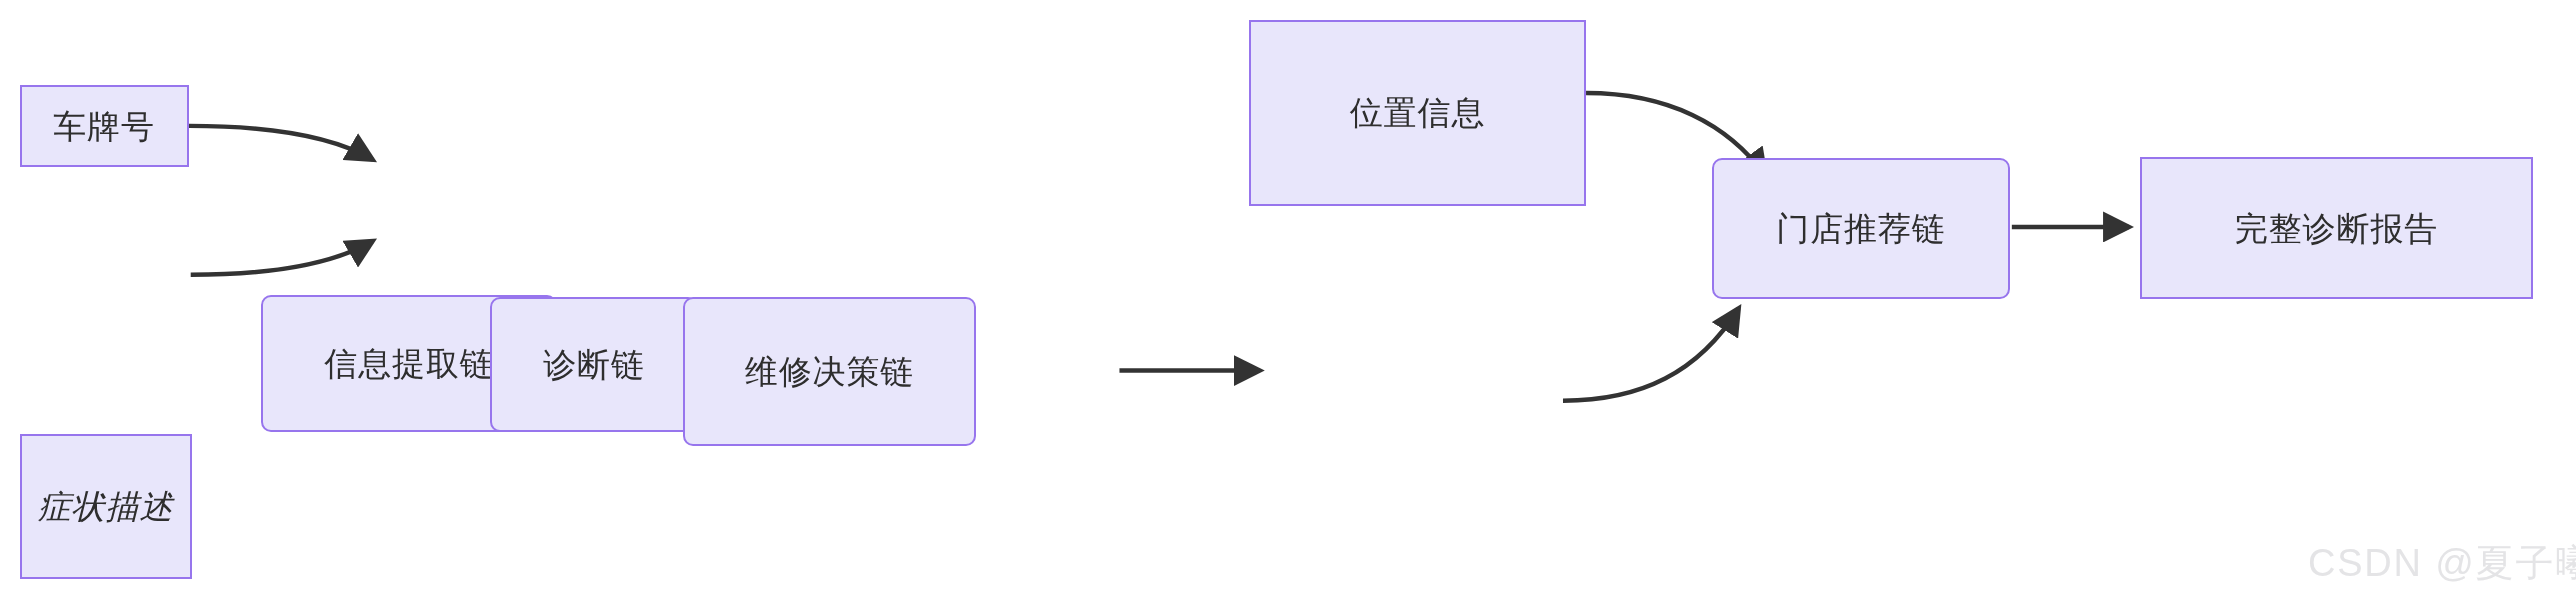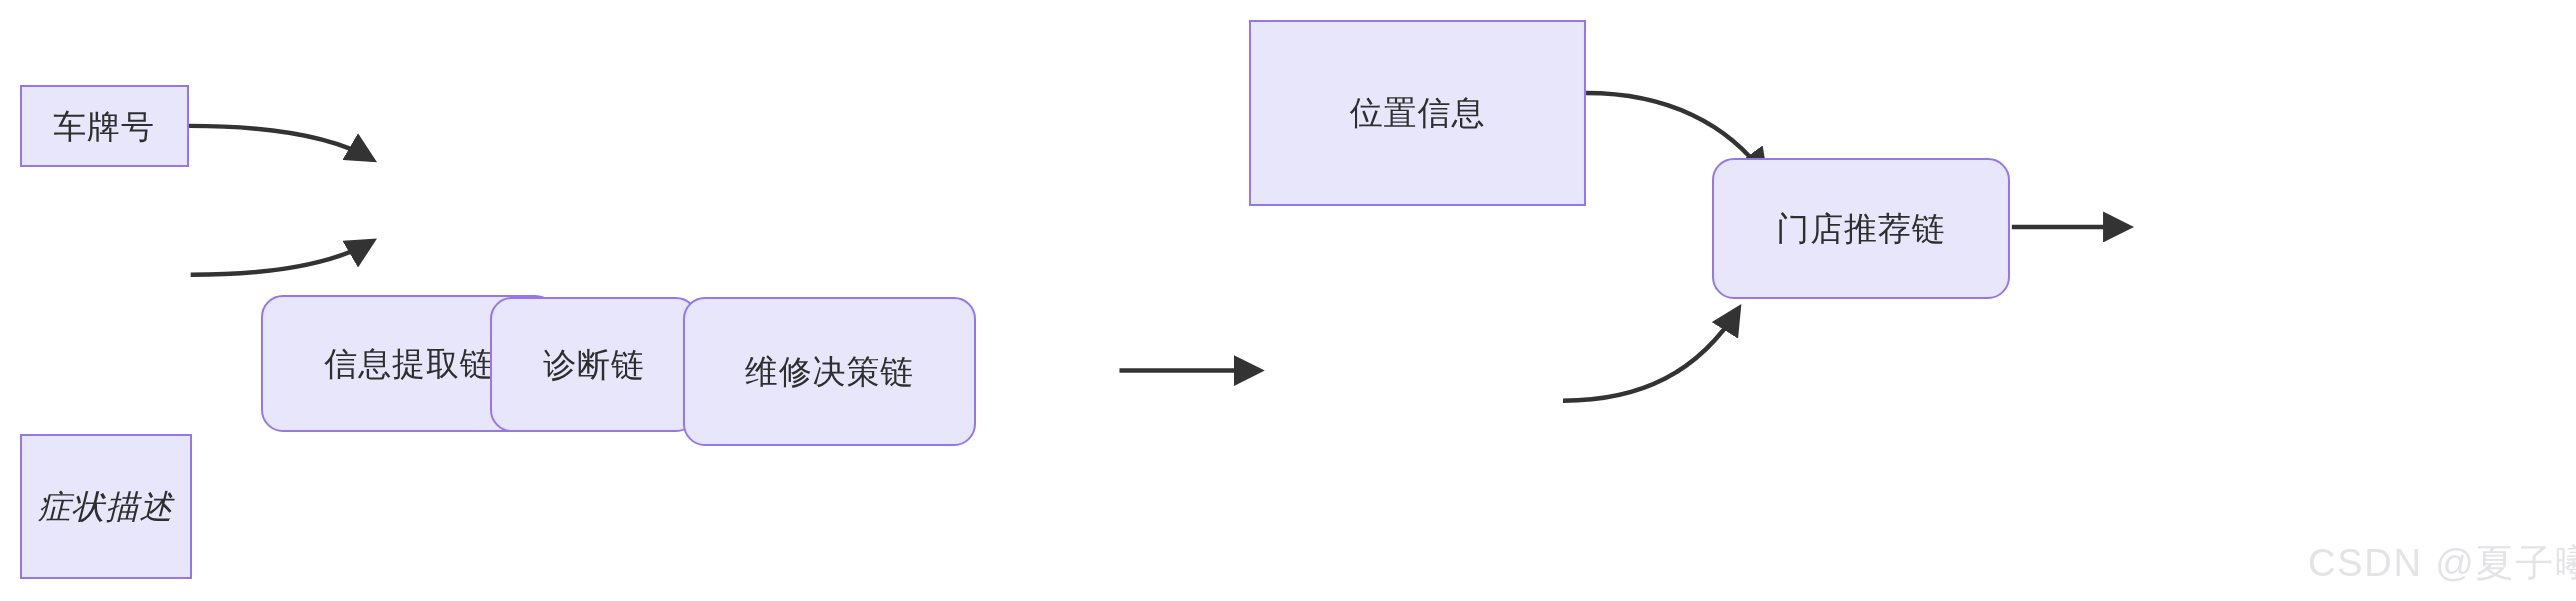--- a/index.html
+++ b/index.html
@@ -34,21 +34,21 @@
     border: 2.7px solid #9775ed;
     display: flex;
     align-items: center;
     justify-content: center;
     color: #2e2e2e;
     font-size: 33px;
     letter-spacing: 0.9px;
     white-space: nowrap;
   }
   .node.square { border-radius: 0; }
-  .node.rounded { border-radius: 22px; }
+  .node.rounded { border-radius: 10px; }
   .node-label {
     display: block;
     line-height: 1;
   }
   .watermark {
     position: absolute;
     right: 25px;
     bottom: 12.4px;
     color: #e4e4e6;
     font-size: 38px;
@@ -105,17 +105,20 @@
   </div>
 
   <div class="node square" style="left:1249px; top:19.5px; width:337px; height:186px;text-align:right;">
     <span class="node-label">位置信息</span>
   </div>
 
   <div class="node rounded" style="left:1712px; top:158px; width:298px; height:141px;">
     <span class="node-label">门店推荐链</span>
   </div>
 
+  <div class="node square" style="left:2140px; top:157px; width:393px; height:142px;">
+    <span class="node-label">完整诊断报告</span>
+  </div>
 
   <div class="watermark">CSDN @夏子曦</div>
 
 </div>
 
 
 </body></html>

